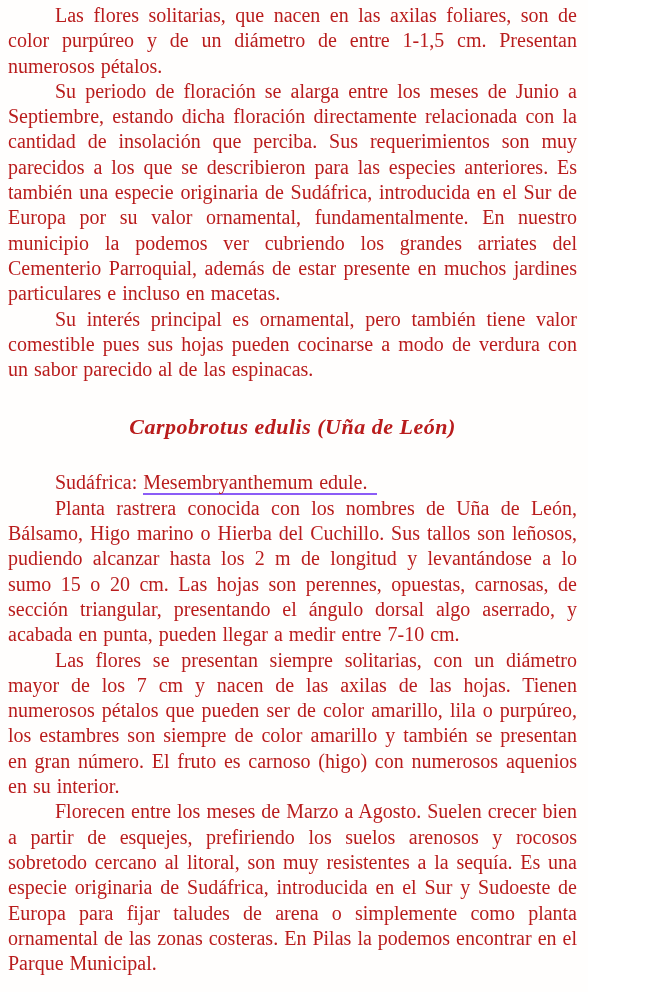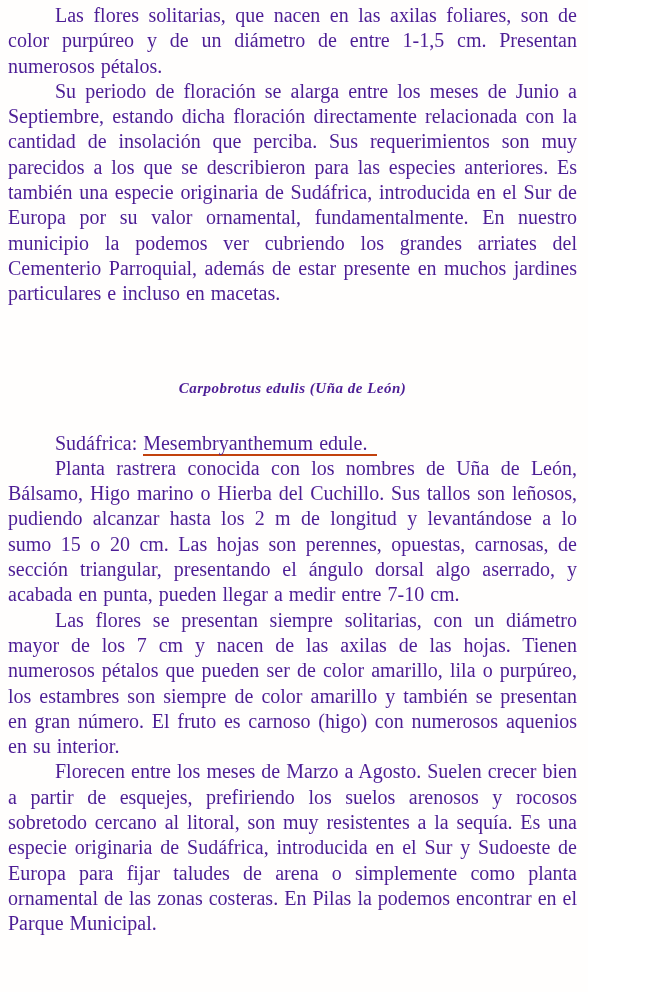--- a/index.html
+++ b/index.html
@@ -6,57 +6,58 @@
     margin: 0;
     padding: 0;
     background: #ffffff;
   }
   .page {
     position: relative;
     width: 588px;
     height: 992px;
     box-sizing: border-box;
     background: #fffefd;
-    color: #4c1d95;
+    color: #b91c1c;
     font-family: "Liberation Serif", "DejaVu Serif", serif;
     font-size: 20px;
     line-height: 25.3px;
     padding: 3px 11px 0 8px;
     text-align: justify;
     overflow: hidden;
   }
   .body-par {
     margin: 0;
     text-indent: 47px;
     word-spacing: 1px;
   }
   .species-heading {
-    margin: 68px 0 30px 0;
+    margin: 32px 0 30px 0;
     text-align: center;
     text-indent: 0;
-    font-size: 15px;
+    font-size: 22px;
     line-height: 26px;
     font-weight: bold;
     font-style: italic;
     letter-spacing: 0.5px;
   }
   .underlined {
-    border-bottom: 2px solid #c2410c;
+    border-bottom: 2px solid #8b5cf6;
     padding-right: 10px;
   }
 </style>
 </head>
 <body>
 
 <div class="page">
 
   <p class="body-par">Las flores solitarias, que nacen en las axilas foliares, son de color purpúreo y de un diámetro de entre 1-1,5 cm. Presentan numerosos pétalos.</p>
 
   <p class="body-par">Su periodo de floración se alarga entre los meses de Junio a Septiembre, estando dicha floración directamente relacionada con la cantidad de insolación que perciba. Sus requerimientos son muy parecidos a los que se describieron para las especies anteriores. Es también una especie originaria de Sudáfrica, introducida en el Sur de Europa por su valor ornamental, fundamentalmente. En nuestro municipio la podemos ver cubriendo los grandes arriates del Cementerio Parroquial, además de estar presente en muchos jardines particulares e incluso en macetas.</p>
 
+  <p class="body-par">Su interés principal es ornamental, pero también tiene valor comestible pues sus hojas pueden cocinarse a modo de verdura con un sabor parecido al de las espinacas.</p>
 
   <h2 class="species-heading">Carpobrotus edulis (Uña de León)</h2>
 
   <p class="body-par"><span>Sudáfrica: </span><span class="underlined">Mesembryanthemum edule.</span></p>
 
   <p class="body-par">Planta rastrera conocida con los nombres de Uña de León, Bálsamo, Higo marino o Hierba del Cuchillo. Sus tallos son leñosos, pudiendo alcanzar hasta los 2 m de longitud y levantándose a lo sumo 15 o 20 cm. Las hojas son perennes, opuestas, carnosas, de sección triangular, presentando el ángulo dorsal algo aserrado, y acabada en punta, pueden llegar a medir entre 7-10 cm.</p>
 
   <p class="body-par">Las flores se presentan siempre solitarias, con un diámetro mayor de los 7 cm y nacen de las axilas de las hojas. Tienen numerosos pétalos que pueden ser de color amarillo, lila o purpúreo, los estambres son siempre de color amarillo y también se presentan en gran número. El fruto es carnoso (higo) con numerosos aquenios en su interior.</p>
 
   <p class="body-par">Florecen entre los meses de Marzo a Agosto. Suelen crecer bien a partir de esquejes, prefiriendo los suelos arenosos y rocosos sobretodo cercano al litoral, son muy resistentes a la sequía. Es una especie originaria de Sudáfrica, introducida en el Sur y Sudoeste de Europa para fijar taludes de arena o simplemente como planta ornamental de las zonas costeras. En Pilas la podemos encontrar en el Parque Municipal.</p>

